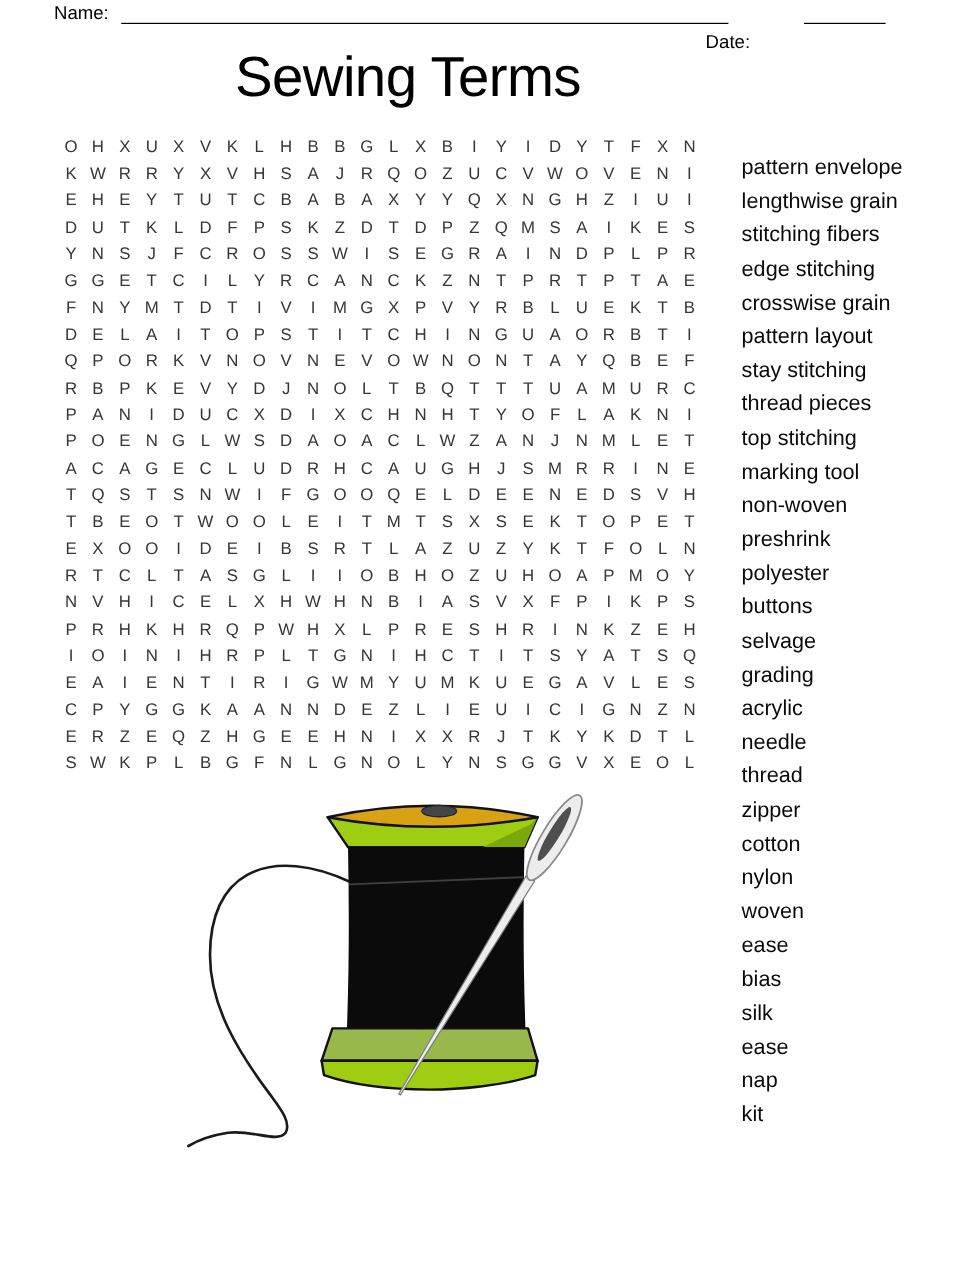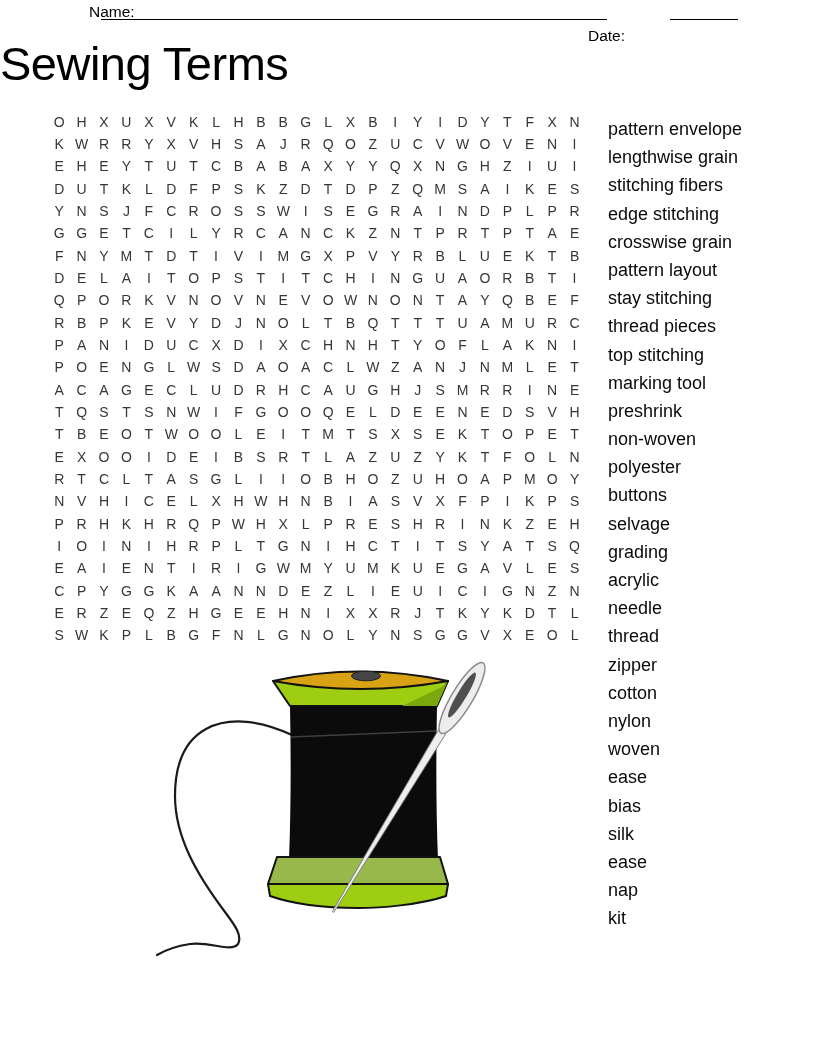--- a/index.html
+++ b/index.html
@@ -2,42 +2,42 @@
 <html><head>
 <meta charset="utf-8">
 <style>
   html,body{margin:0;padding:0;background:#fff;}
   .page{
     position:relative;width:816px;height:1056px;background:#ffffff;
     font-family:"Liberation Sans", sans-serif;overflow:hidden;
   }
   
   .hdr-label{position:absolute;font-size:15.5px;color:#000;top:3px;line-height:17px;}
-  .name-label{left:45px;margin-left:44px;}
+  .name-label{left:45px;}
   .date-label{left:588px;margin-top:24px;}
   .blank-line{position:absolute;top:3px;height:16px;border-bottom:1.8px solid #000;}
   .name-line{left:101px;width:506px;}
   .date-line{left:670px;width:68px;}
   
   .title{
-    position:absolute;left:0;top:36px;width:680px;
+    position:absolute;left:0;top:36px;width:680px;text-align:center;
     font-size:47px;font-weight:400;color:#000;letter-spacing:-0.5px;
   }
   
   .grid{
     position:absolute;left:48px;top:110.5px;
     display:grid;grid-template-columns:repeat(24,22.42px);grid-auto-rows:22.33px;
   }
   .cell{
     display:flex;align-items:center;justify-content:center;
     font-size:14px;color:#363636;font-weight:400;
   }
   
   .word-list{
-    position:absolute;left:602px;top:109px;margin:6px;padding:0;list-style:none;
+    position:absolute;left:602px;top:109px;margin:16px;padding:0;list-style:none;
   }
   .word-list li{
     font-size:18px;line-height:28.2px;height:28.2px;color:#0a0a0a;white-space:nowrap;
   }
   
   .spool-svg{position:absolute;left:140px;top:648px;}
 </style>
 </head>
 <body>
 
@@ -633,22 +633,22 @@
       <li>pattern envelope</li>
       <li>lengthwise grain</li>
       <li>stitching fibers</li>
       <li>edge stitching</li>
       <li>crosswise grain</li>
       <li>pattern layout</li>
       <li>stay stitching</li>
       <li>thread pieces</li>
       <li>top stitching</li>
       <li>marking tool</li>
+      <li>non-woven</li>
       <li>preshrink</li>
-      <li>non-woven</li>
       <li>polyester</li>
       <li>buttons</li>
       <li>selvage</li>
       <li>grading</li>
       <li>acrylic</li>
       <li>needle</li>
       <li>thread</li>
       <li>zipper</li>
       <li>cotton</li>
       <li>nylon</li>

